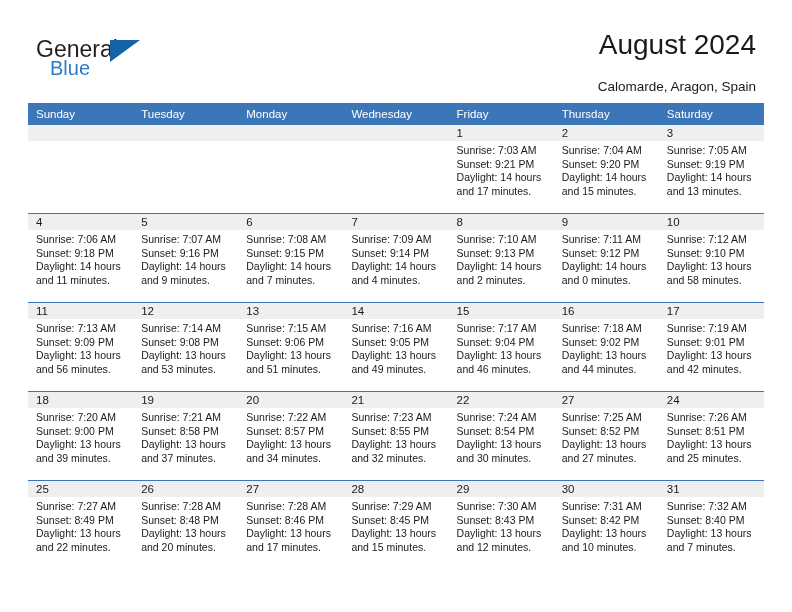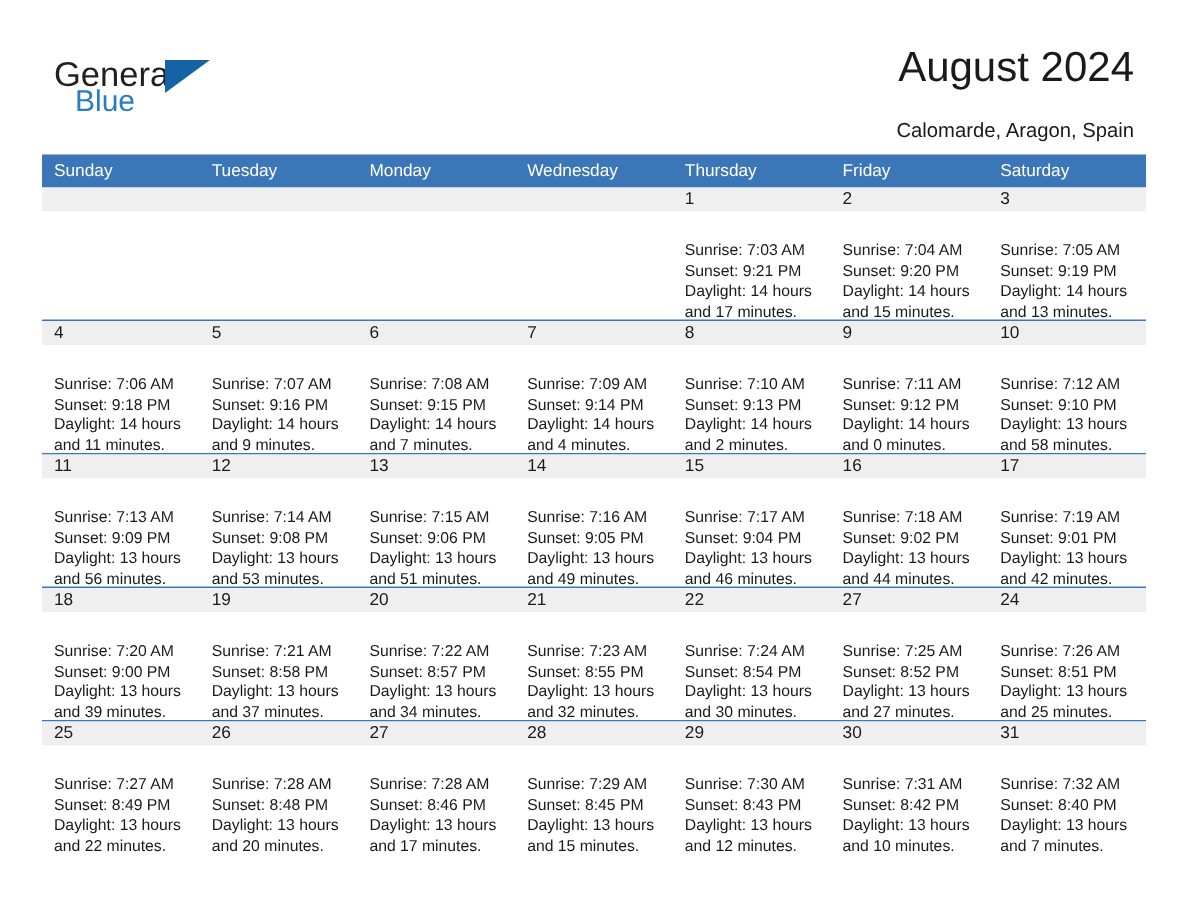--- a/index.html
+++ b/index.html
@@ -119,21 +119,21 @@
     box-sizing: border-box;
     color: #1a1a1a;
   }
   .bodyrow {
     display: flex;
     background: #ffffff;
     height: 72px;
   }
   .daybody {
     flex: 1 1 0;
-    padding: 20px 8px 0 8px;
+    padding: 3px 8px 0 8px;
     box-sizing: border-box;
   }
   .line {
     font-size: 10.5px;
     line-height: 13.6px;
     color: #1a1a1a;
     white-space: nowrap;
   }
 </style>
 </head>
@@ -153,22 +153,22 @@
   </div>
 
 </div>
 
 <div class="calendar">
   <div class="dow-row">
       <div class="dow-cell">Sunday</div>
       <div class="dow-cell">Tuesday</div>
       <div class="dow-cell">Monday</div>
       <div class="dow-cell">Wednesday</div>
+      <div class="dow-cell">Friday</div>
       <div class="dow-cell">Thursday</div>
-      <div class="dow-cell">Friday</div>
       <div class="dow-cell">Saturday</div>
     </div>
   <div id="weeks-container">
       <div class="week-row">
         <div class="daterow">
           <div class="datenum"></div>
           <div class="datenum"></div>
           <div class="datenum"></div>
           <div class="datenum"></div>
           <div class="datenum">1</div>

